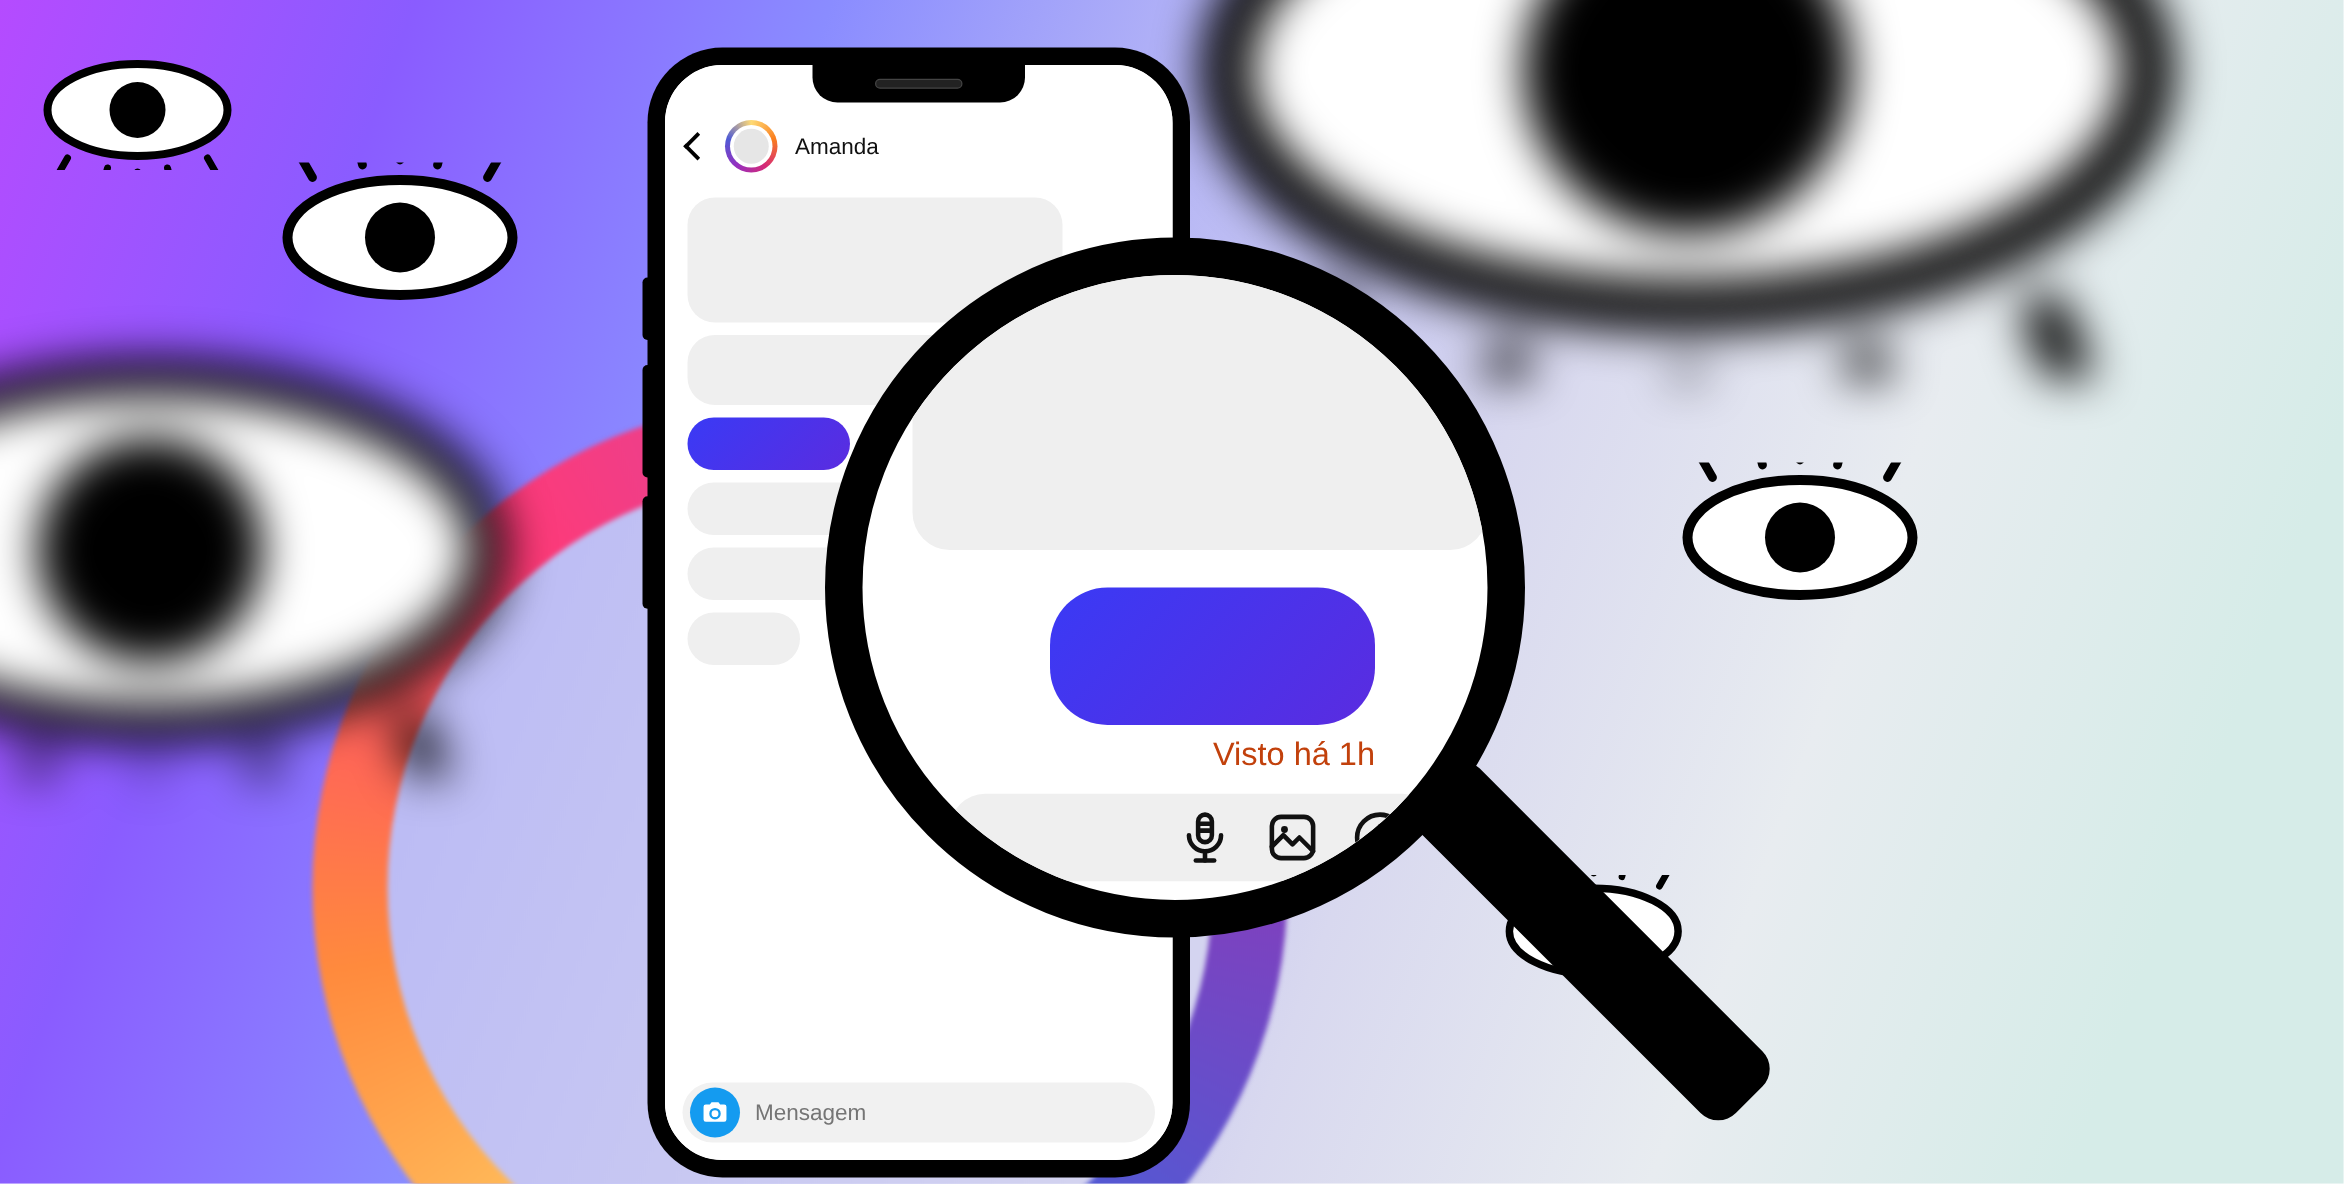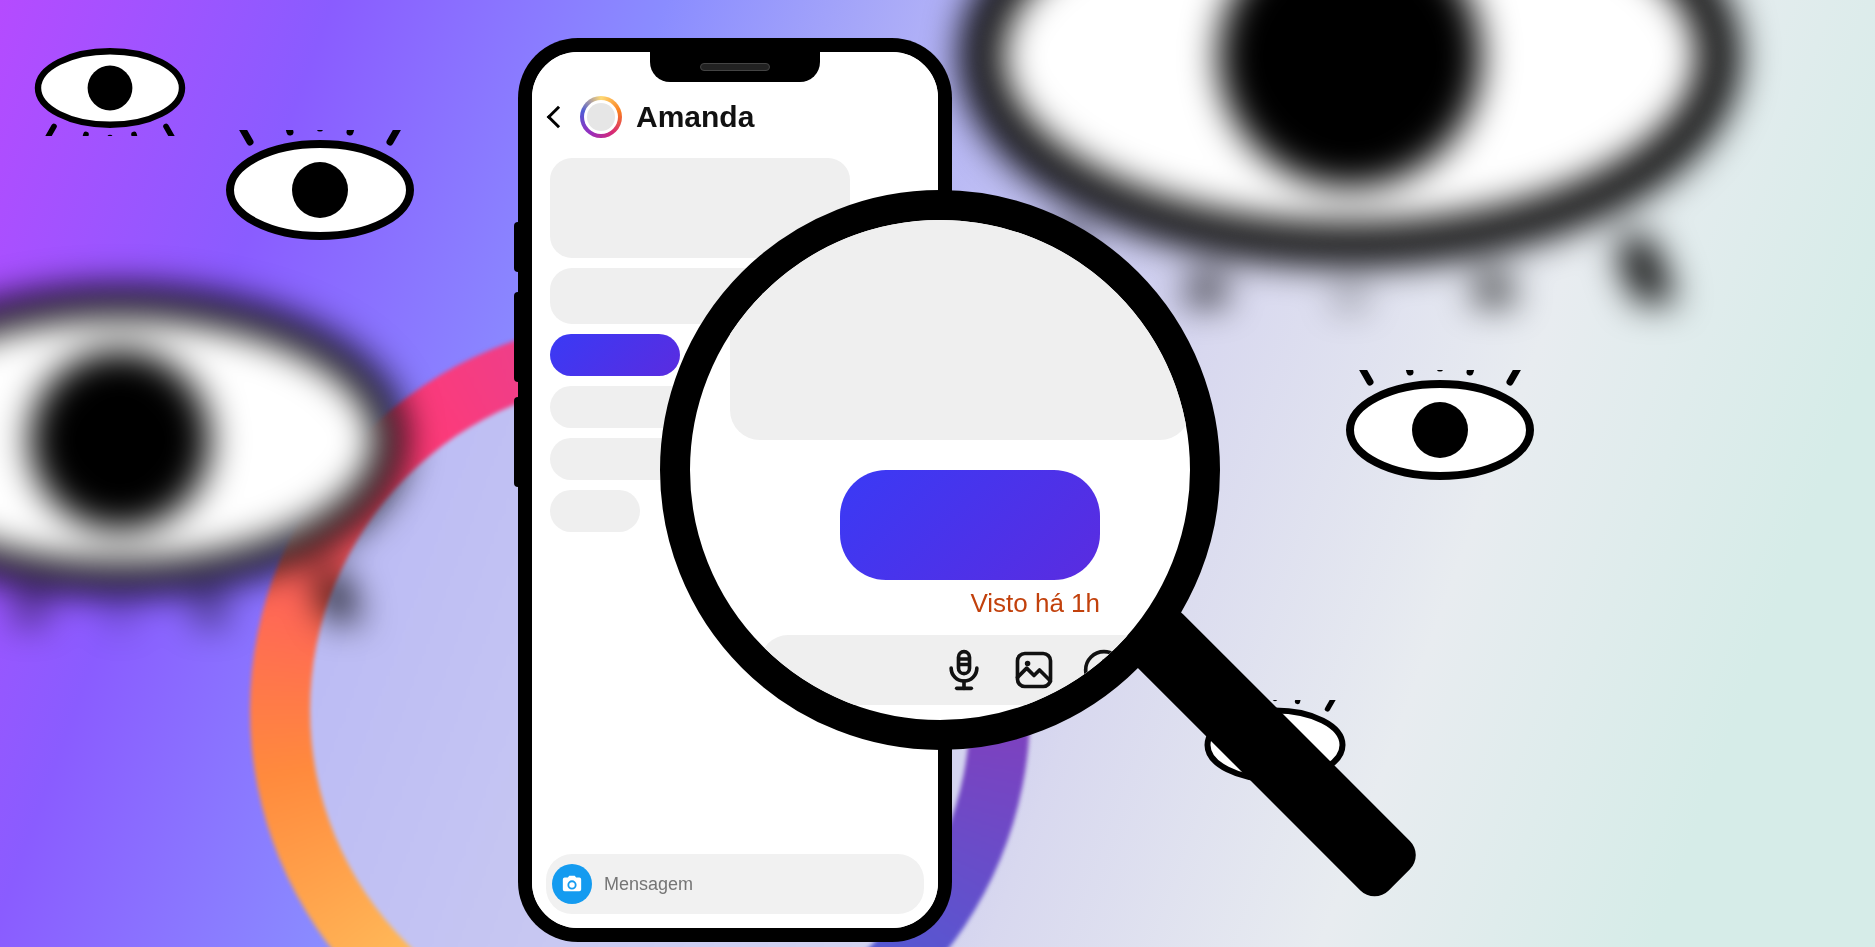--- a/index.html
+++ b/index.html
@@ -63,36 +63,36 @@
     display:flex; align-items:center; gap:14px;
   }
   .back-chevron{ width:16px; height:16px; border-left:3px solid #000; border-bottom:3px solid #000; transform:rotate(45deg); }
   .avatar-ring{
     width:42px;height:42px;border-radius:50%;
     background: conic-gradient(#feda75,#fa7e1e,#d62976,#962fbf,#4f5bd5,#feda75);
     display:flex;align-items:center;justify-content:center;
   }
   .avatar-ring .inner{ width:34px;height:34px;border-radius:50%;background:#fff;display:flex;align-items:center;justify-content:center;}
   .avatar-ring .dot{ width:28px;height:28px;border-radius:50%;background:#e6e6e6;}
-  .contact-name{ font-size:30px; font-weight:700; color:#111;text-align:center; }
+  .contact-name{ font-size:18px; font-weight:400; color:#111;text-align:center; }
 
   .chat-body{ padding: 10px 18px 0 18px; display:flex; flex-direction:column; gap:10px;}
   .bubble{ border-radius:22px; }
   .b-grey{ background:#efefef; }
   .b-blue{ background:linear-gradient(135deg,#3a3af5,#5a2ce0); }
   .b1{ width:300px; height:100px; align-self:flex-start;}
   .b2{ width:300px; height:56px;  align-self:flex-start;}
   .b3{ width:130px; height:42px;  align-self:flex-start;}
   .b4{ width:170px; height:42px;  align-self:flex-start;}
   .b5{ width:140px; height:42px;  align-self:flex-start;}
   .b6{ width:90px;  height:42px;  align-self:flex-start;}
 
   .composer{
     position:absolute; left:14px; right:14px; bottom:14px;
-    height:60px; background:#f1f1f1; border-radius:26px;
+    height:48px; background:#f1f1f1; border-radius:26px;
     display:flex; align-items:center; gap:12px; padding:0 14px 0 6px;
   }
   .cam-btn{
     width:40px;height:40px;border-radius:50%;background:#149bf0;
     display:flex;align-items:center;justify-content:center;color:#fff;
   }
   .composer input{
     flex:1; border:none; background:transparent; outline:none;
     font-size:18px; color:#8e8e8e;
   }

